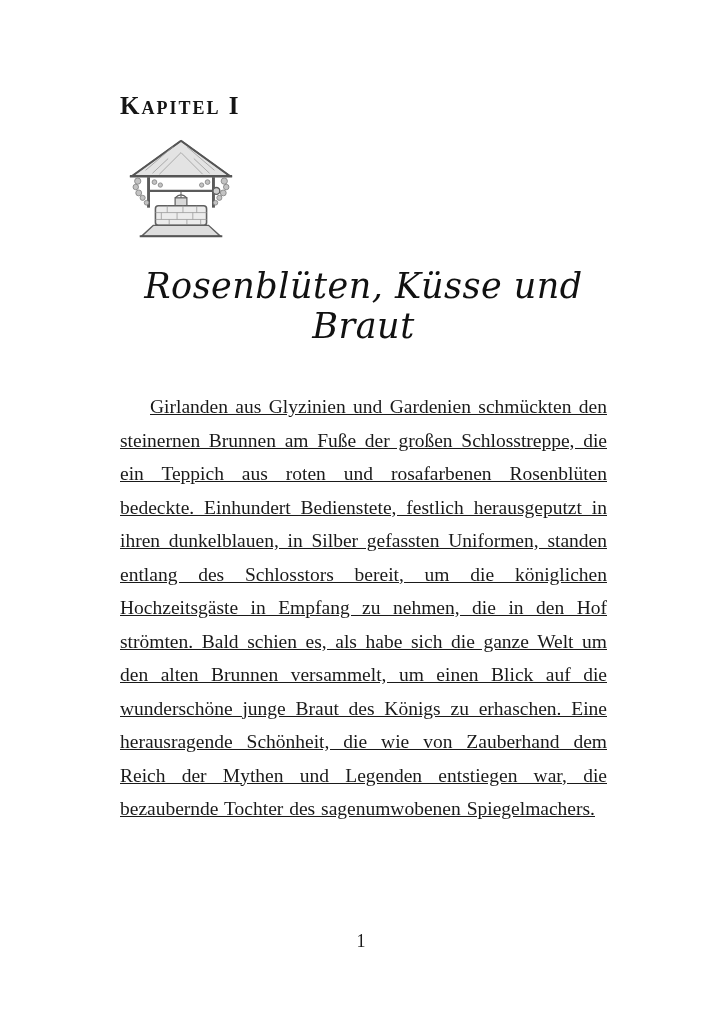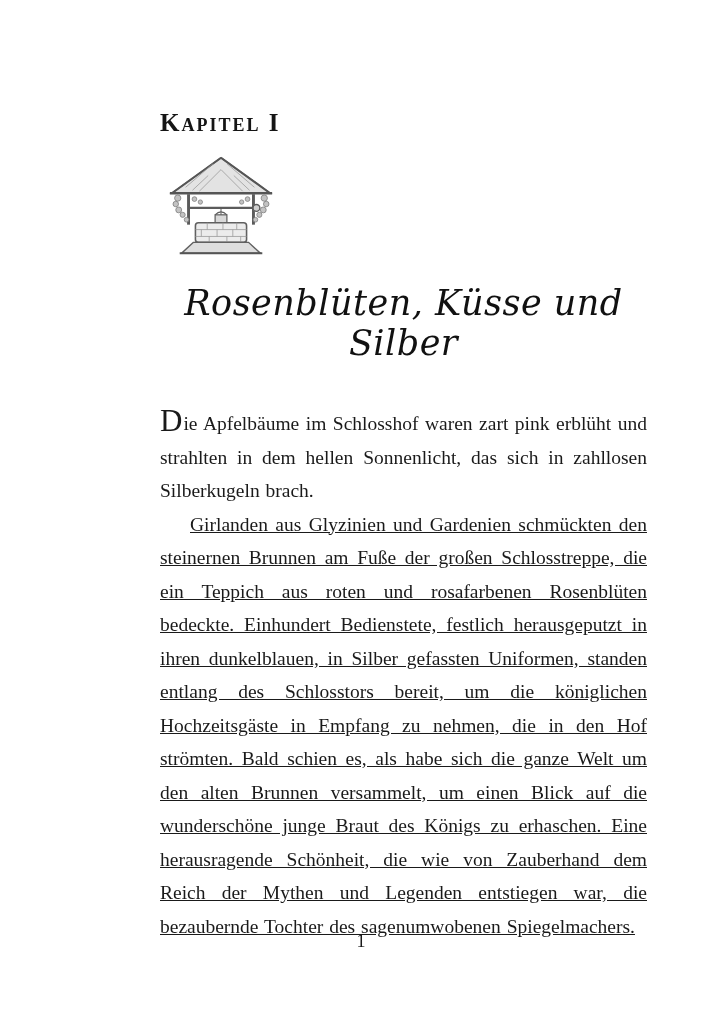--- a/index.html
+++ b/index.html
@@ -13,23 +13,22 @@
     height: 1020px;
     margin: 0 auto;
     background: #ffffff;
     overflow: hidden;
     font-family: "Liberation Serif", serif;
     color: #1a1a1a;
   }
   .content {
     position: absolute;
     left: 120px;
-    top: 109px;
+    top: 92px;
     width: 487px;
-    margin-left: 40px;
   }
   .chapter {
     margin: 0;
     font-family: "Liberation Serif", serif;
     font-weight: 600;
     font-variant: small-caps;
     letter-spacing: 2px;
     font-size: 25px;
     color: #151515;
   }
@@ -130,22 +129,21 @@
         <g stroke="#606060" fill="#ececec">
           <rect x="34" y="70" width="52" height="20" rx="3" stroke-width="1.6"></rect>
           <path d="M34 77 L86 77 M34 84 L86 84" stroke="#9a9a9a" stroke-width="0.8" fill="none"></path>
           <path d="M46 70 L46 77 M62 70 L62 77 M76 70 L76 77 M40 77 L40 84 M56 77 L56 84 M72 77 L72 84 M48 84 L48 90 M66 84 L66 90 M80 84 L80 90" stroke="#9a9a9a" stroke-width="0.8" fill="none"></path>
           <path d="M32 90 L20 101 L100 101 L88 90 Z" fill="#dedede" stroke-width="1.4"></path>
           <path d="M18 101 L102 101" stroke="#555" stroke-width="2" fill="none"></path>
         </g>
       </svg>
     </div>
 
-    <h1 class="title">Rosenblüten, Küsse und Silber</h1>
+    <h1 class="title">Rosenblüten, Küsse und Braut</h1>
 
     <div class="body-text">
-      <p class="para first"><span class="dropcap">D</span><span>ie Apfelbäume im Schlosshof waren zart pink erblüht und strahlten in dem hellen Sonnenlicht, das sich in zahllosen Silberkugeln brach.</span></p>
       <p class="para indent">Girlanden aus Glyzinien und Gardenien schmückten den steinernen Brunnen am Fuße der großen Schlosstreppe, die ein Teppich aus roten und rosafarbenen Rosenblüten bedeckte. Einhundert Bedienstete, festlich herausgeputzt in ihren dunkelblauen, in Silber gefassten Uniformen, standen entlang des Schlosstors bereit, um die königlichen Hochzeitsgäste in Empfang zu nehmen, die in den Hof strömten. Bald schien es, als habe sich die ganze Welt um den alten Brunnen versammelt, um einen Blick auf die wunderschöne junge Braut des Königs zu erhaschen. Eine herausragende Schönheit, die wie von Zauberhand dem Reich der Mythen und Legenden entstiegen war, die bezaubernde Tochter des sagenumwobenen Spiegelmachers.</p>
     </div>
   </div>
 
   <div class="pagenum">1</div>
 </div>
 
 </body></html>

